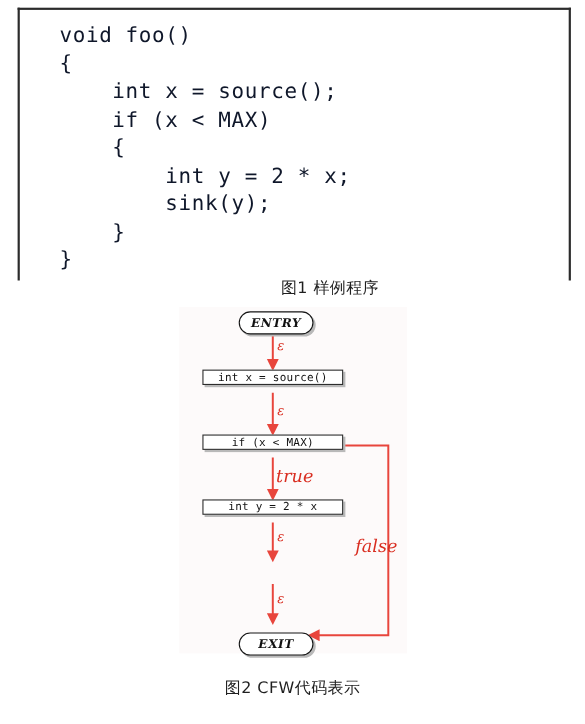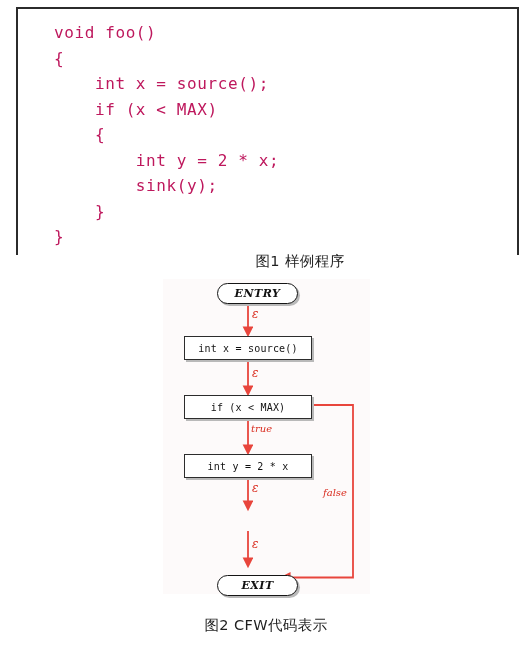--- a/index.html
+++ b/index.html
@@ -29,24 +29,24 @@
     border-right: 2px solid #2b2b2b;
     border-bottom: none;
     background: #ffffff;
   }
   #code-listing {
     position: absolute;
     left: 36px;
     top: 11px;
     margin: 0;
     font-family: "DejaVu Sans Mono", "Liberation Mono", monospace;
-    font-size: 16px;
+    font-size: 19px;
     line-height: 25.5px;
     letter-spacing: 0.6px;
-    color: #be185d;
+    color: #0f172a;
     white-space: pre;
   }
 
   
   .caption {
     position: absolute;
     width: 100%;
     text-align: center;
     font-family: "DejaVu Sans", "Liberation Sans", sans-serif;
     font-size: 14.5px;
@@ -77,49 +77,49 @@
     font-size: 10px;
     letter-spacing: 0.2px;
     color: #111111;
     white-space: pre;
   }
   .node.stmt {
     border: 1.6px solid #2c2c2c;
     box-shadow: 2px 2px 0 0 #b9b9b9;
     left: 21px;
     width: 128px;
-    height: 24px;
+    height: 14px;
   }
   .node.terminal {
     border: 1.6px solid #151515;
     border-radius: 11px;
     box-shadow: 2px 2px 0 0 #b9b9b9;
     font-family: "DejaVu Serif", "Liberation Serif", serif;
     font-style: italic;
     font-weight: bold;
     font-size: 11px;
     letter-spacing: 0.5px;
-    width: 81px;
+    width: 68px;
     height: 21px;
     left: 54px;
   }
 
   #node-entry      { top: 4px; }
   #node-source     { top: 57px; }
   #node-if         { top: 116px; }
   #node-assign     { top: 175px; }
   #node-sink       { top: 231px; }
   #node-exit       { top: 296px; }
 
   .edge-label {
     position: absolute;
     color: #d92d20;
     font-family: "DejaVu Serif", "Liberation Serif", serif;
     font-style: italic;
-    font-size: 10px;
+    font-size: 16px;
     white-space: nowrap;
   }
   .edge-label.eps { font-size: 12px; }
 
   #lbl-e1    { left: 89px; top: 28px; }
   #lbl-e2    { left: 89px; top: 87px; }
   #lbl-true  { left: 88px; top: 144px; }
   #lbl-e3    { left: 89px; top: 202px; }
   #lbl-e4    { left: 89px; top: 258px; }
   #lbl-false { left: 160px; top: 208px; }

